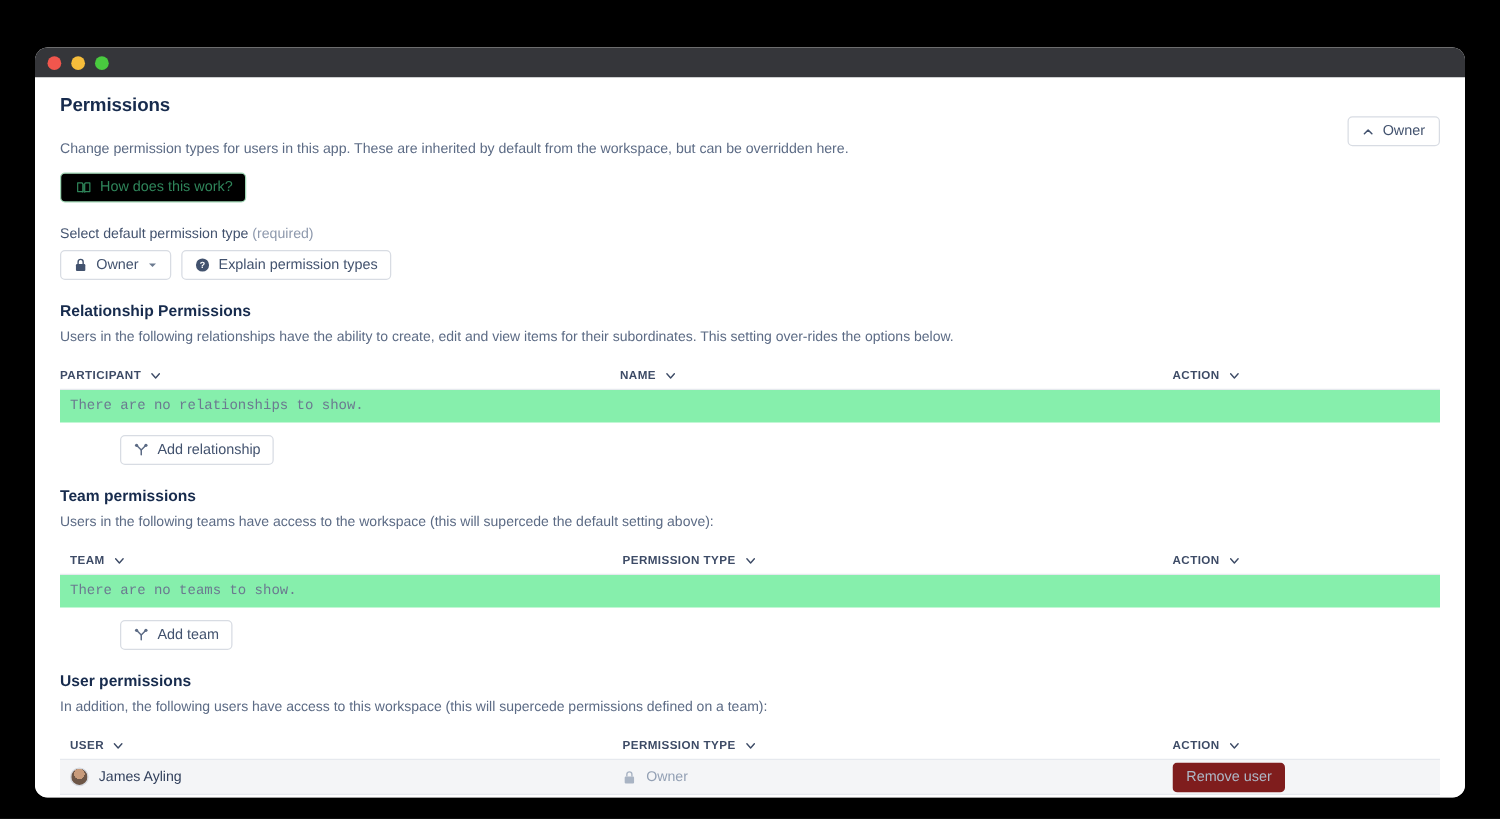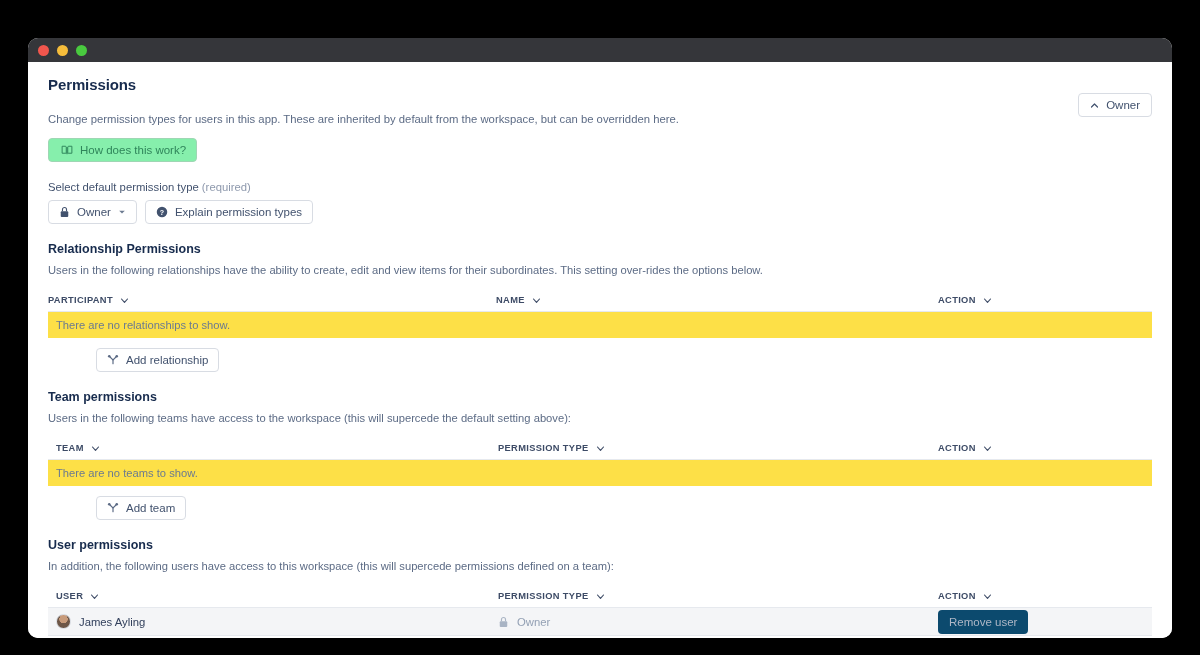--- a/index.html
+++ b/index.html
@@ -87,30 +87,30 @@
     border: 1px solid #d8dce3;
     background: #ffffff;
     color: #42526e;
     cursor: pointer;
     white-space: nowrap;
     vertical-align: middle;
   }
   .btn.green-outline {
     border-color: #9fd6b4;
     color: #2f855a;
-    background: #86efac;
+    background: #000000;
     padding-left: 12px;
   }
   .btn.grey-fill {
     background: #e9ecf1;
     border-color: #d3d8e0;
     color: #3d4b66;
   }
   .btn.disabled {
-    background: #0c4a6e;
+    background: #7f1d1d;
     border-color: transparent;
     color: #aeb7c6;
     cursor: default;
   }
 
   .how-row { margin-top: 11px; }
 
   .field-label {
     margin-top: 19px;
     font-size: 11.3px;
@@ -152,23 +152,24 @@
   }
   .col-1 { width: 450px; padding-left: 8px; }
   .col-2 { width: 440px; }
   .col-3 { flex: 1; }
 
   .empty-row {
     height: 26px;
     display: flex;
     align-items: center;
     padding-left: 8px;
-    background: #fde047;
+    background: #86efac;
     font-size: 11.2px;
     color: #6b7a90;
+    font-family: Liberation Mono, monospace;
   }
 
   .data-row {
     height: 28px;
     display: flex;
     align-items: center;
     background: #f4f5f7;
     border-bottom: 1px solid #e6e9ee;
   }
   .cell {

